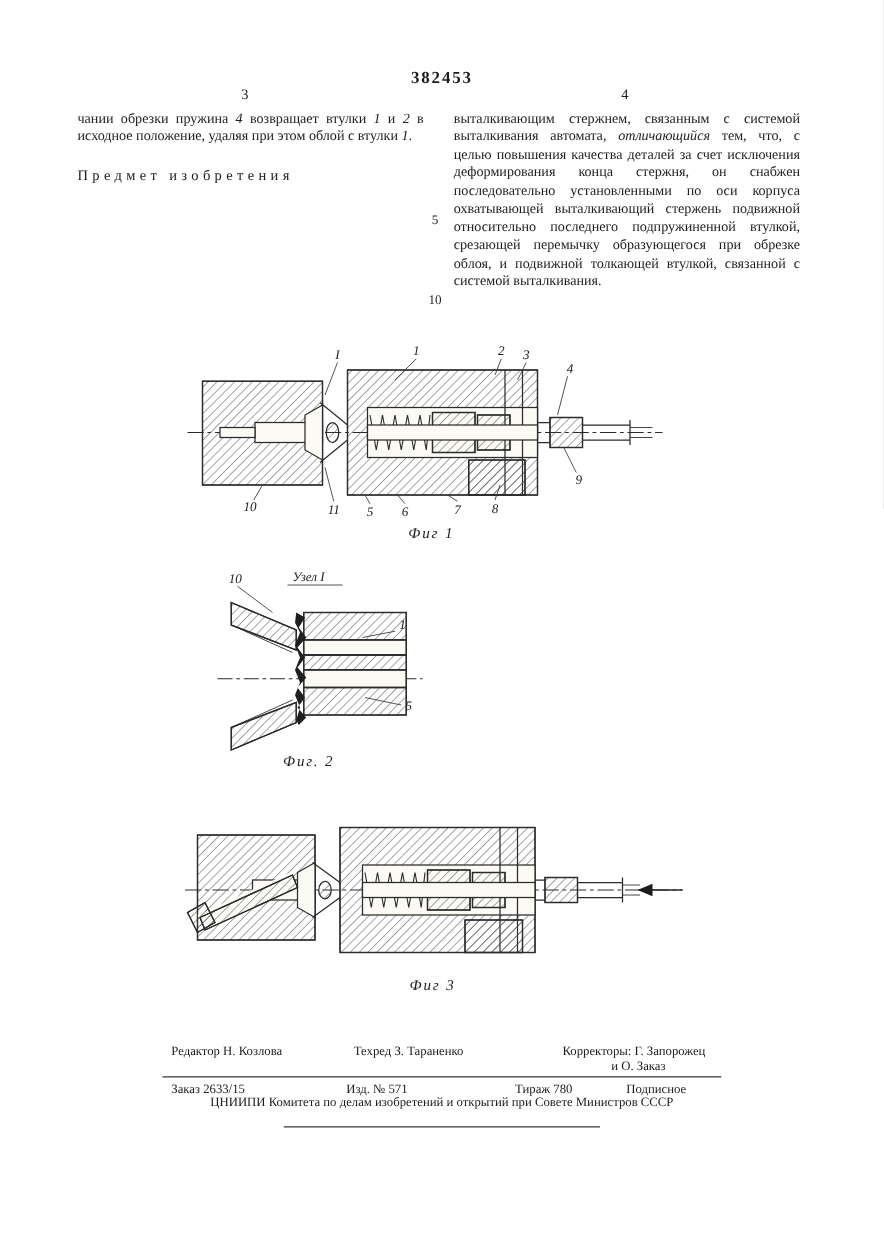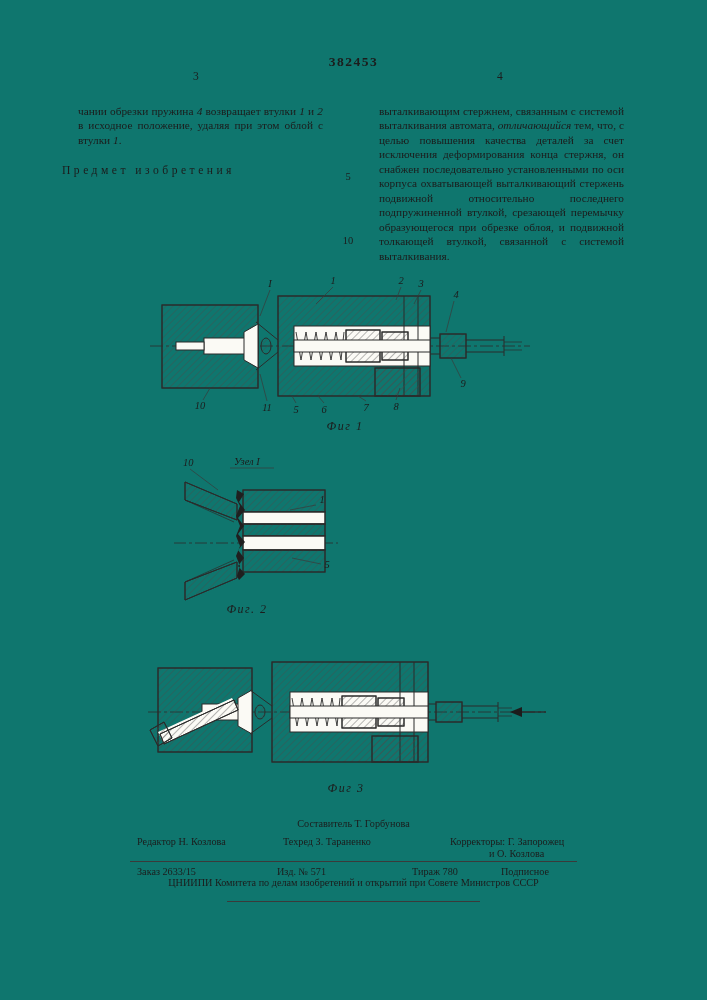--- a/index.html
+++ b/index.html
@@ -1,35 +1,35 @@
 <!DOCTYPE html>
 <html><head>
 <meta charset="utf-8">
 <style>
   * { box-sizing: border-box; }
   html,body { margin:0; padding:0; background:#cfcfcf; }
   .page {
     position:relative; width:707px; height:1000px; margin:0 auto;
-    background:#0f766e; color:#1c1c1c; overflow:hidden;
+    background:#ffffff; color:#1c1c1c; overflow:hidden;
     font-family:"Liberation Serif", serif;
   }
   .patent-no {
     position:absolute; top:54px; left:0; width:100%;
     text-align:center; font-weight:bold; font-size:13.5px; letter-spacing:1.5px;
   }
   .colno { position:absolute; top:70px; font-size:11.5px; }
   .colno-left  { left:193px; }
   .colno-right { left:497px; }
   .col {
     position:absolute; top:88px; width:277px;
     font-size:11.3px; line-height:14.45px; text-align:justify;
   }
   .col-left  { left:62px; }
   .col-right { left:363px; }
-  .col p { margin:16px; }
+  .col p { margin:0; }
   .invention-heading {
     text-align:left; letter-spacing:0.3em;
     margin:17px 0 13px 0 !important; font-size:11.6px;
   }
   .indent { text-indent:17px; }
   .it { font-style:italic; }
   .gutter-num {
     position:absolute; left:339px; width:18px; text-align:center;
     font-size:10.5px;
   }
@@ -239,26 +239,25 @@
       <line x1="352" y1="54" x2="352" y2="74"></line>
       <line x1="352" y1="60" x2="366" y2="60" stroke-width="0.7"></line>
       <line x1="352" y1="68" x2="366" y2="68" stroke-width="0.7"></line>
 
       <line x1="400" y1="64" x2="374" y2="64" stroke-width="1.3"></line>
       <polygon points="364,64 376,59 376,69" fill="#1c1c1c" stroke="none"></polygon>
     </g>
     <text class="cap" x="200" y="144" text-anchor="middle">Фиг 3</text>
   </svg>
 
-  <div class="f f-center" style="top:818px">Составитель Т. Горбунова</div>
 
   <div class="f" style="top:836px; left:137px">Редактор Н. Козлова</div>
   <div class="f" style="top:836px; left:283px">Техред З. Тараненко</div>
   <div class="f" style="top:836px; left:450px">Корректоры: Г. Запорожец</div>
-  <div class="f" style="top:848px; left:489px">и О. Козлова</div>
+  <div class="f" style="top:848px; left:489px">и О. Заказ</div>
 
   <div class="rule" style="top:861px; left:130px; width:447px"></div>
 
   <div class="f" style="top:866px; left:137px">Заказ 2633/15</div>
   <div class="f" style="top:866px; left:277px">Изд. № 571</div>
   <div class="f" style="top:866px; left:412px">Тираж 780</div>
   <div class="f" style="top:866px; left:501px">Подписное</div>
 
   <div class="f f-center" style="top:877px">ЦНИИПИ Комитета по делам изобретений и открытий при Совете Министров СССР</div>
 

